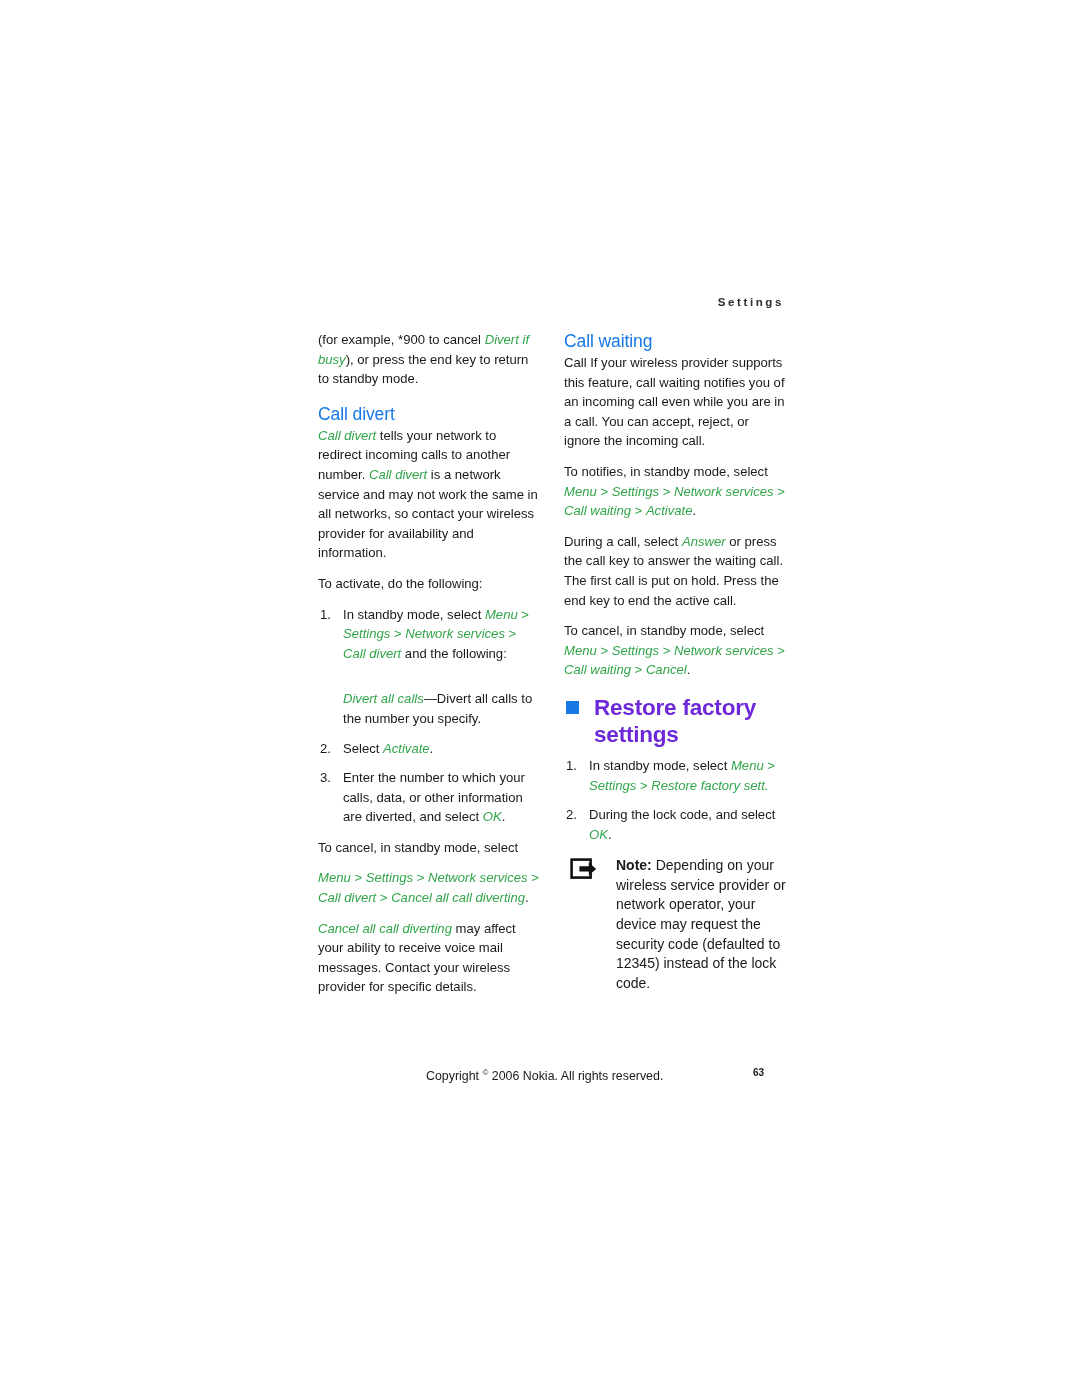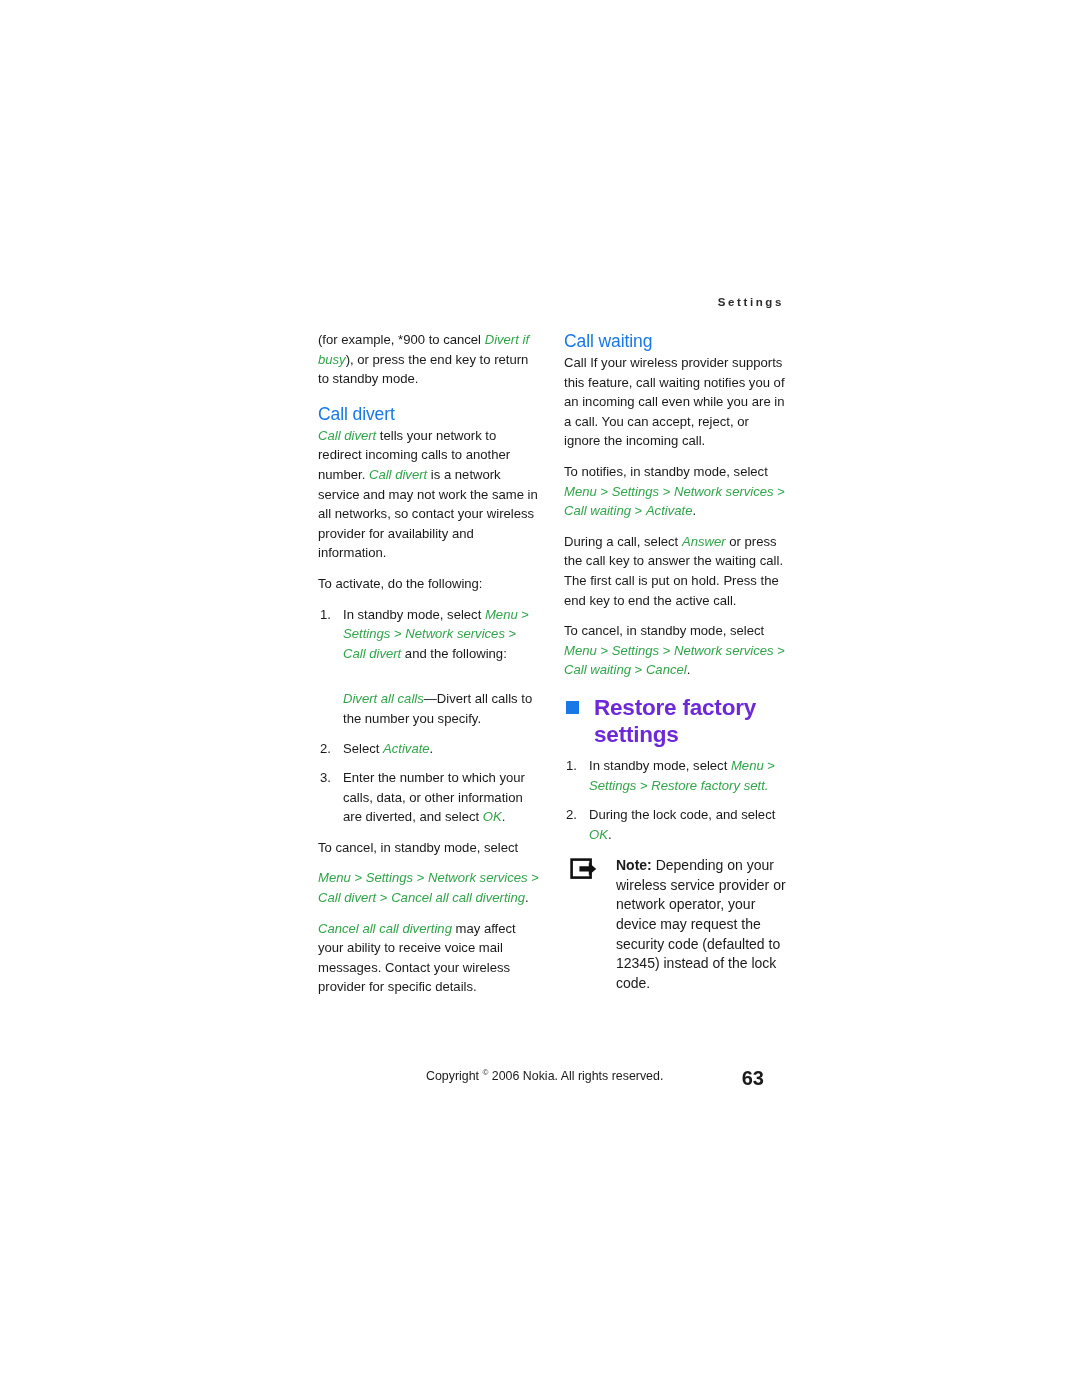--- a/index.html
+++ b/index.html
@@ -152,21 +152,21 @@
   .footer .copy {
     position: absolute;
     left: 108px;
     top: 0;
     white-space: nowrap;
   }
   .footer .pageno {
     position: absolute;
     right: 22px;
     top: -1px;
-    font-size: 20px;
+    font-size: 10px;
     font-weight: 600;
   }
   .footer .copy sup {
     font-size: 8px;
     vertical-align: super;
   }
 </style>
 </head>
 <body>
 

